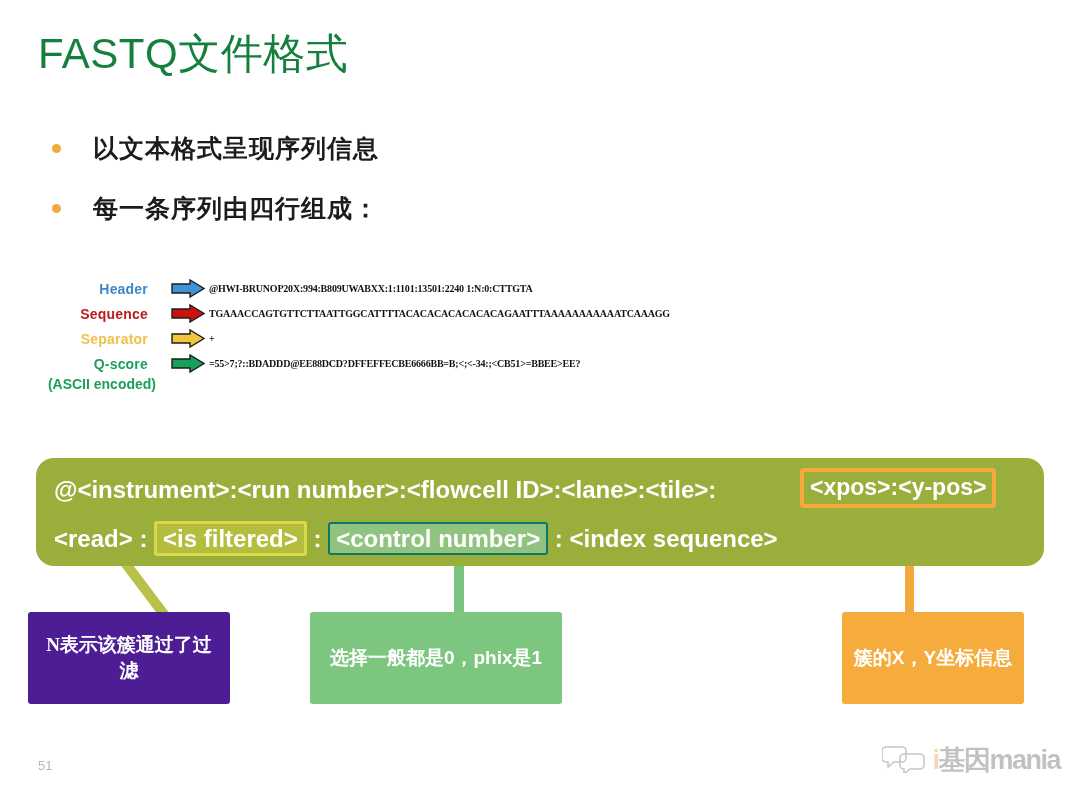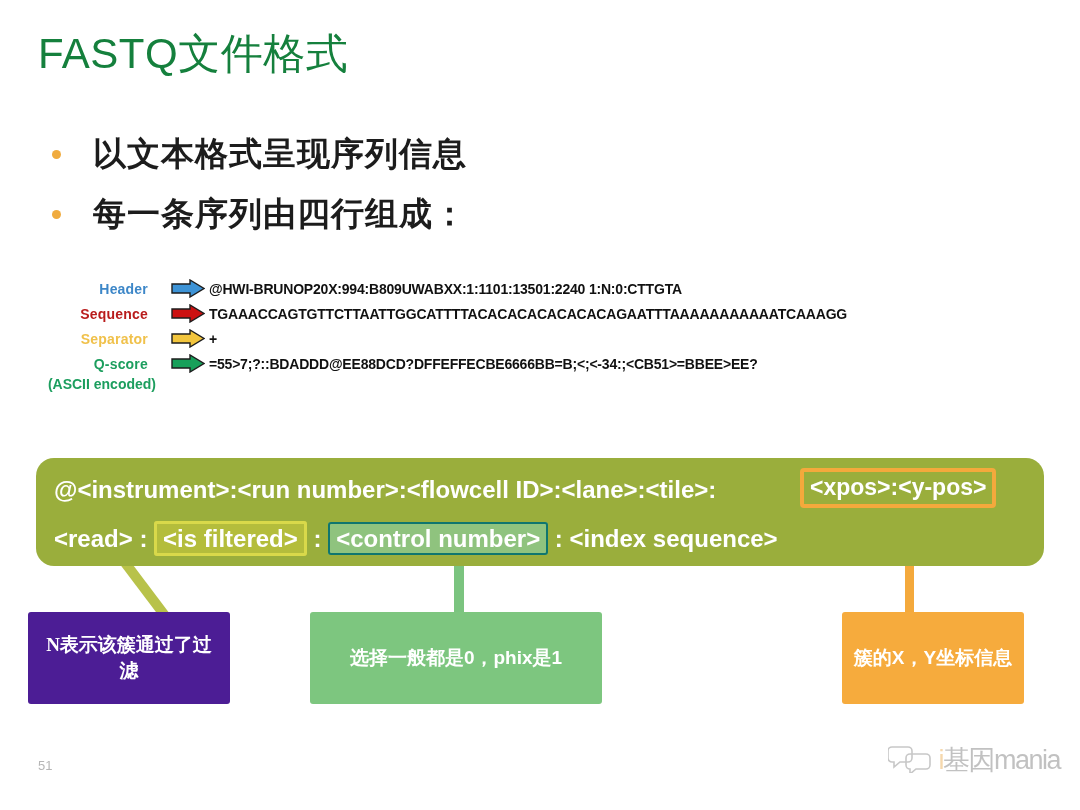--- a/index.html
+++ b/index.html
@@ -37,21 +37,21 @@
   }
   .bullet-dot {
     width: 9px;
     height: 9px;
     border-radius: 50%;
     background: #f0ab3e;
     margin-right: 32px;
     flex: 0 0 auto;
   }
   .bullet-text {
-    font-size: 33px;
+    font-size: 25px;
     font-weight: bold;
     color: #1c1c1c;
     letter-spacing: 1px;
     white-space: nowrap;
   }
   #bullet-0 { top: 132px; }
   #bullet-1 { top: 192px; }
 
   
   #fastq-block {
@@ -82,22 +82,22 @@
 
   .arrow-wrap {
     width: 36px;
     height: 20px;
     flex: 0 0 auto;
     margin-right: 2px;
     display: flex;
     align-items: center;
   }
   .fastq-value {
-    font-family: Liberation Sans, sans-serif;
-    font-size: 14px;
+    font-family: Liberation Serif, serif;
+    font-size: 10px;
     font-weight: bold;
     letter-spacing: -0.2px;
     color: #111;
     white-space: nowrap;
   }
   #ascii-note {
     position: absolute;
     left: 8px;
     top: 376px;
     width: 148px;
@@ -204,21 +204,21 @@
     left: 28px;
     top: 612px;
     width: 202px;
     height: 92px;
     background: #4c1d95;
     font-family: Liberation Serif, serif;
   }
   #callout-control {
     left: 310px;
     top: 612px;
-    width: 292px;
+    width: 252px;
     height: 92px;
     background: #7dc67f;
   }
   #callout-xpos {
     left: 842px;
     top: 612px;
     width: 182px;
     height: 92px;
     background: #f6ab3d;
   }
@@ -237,21 +237,21 @@
     top: 742px;
     display: flex;
     align-items: center;
     opacity: 0.42;
   }
   #watermark-mark {
     margin-right: 4px;
   }
   #watermark-text {
     font-size: 27px;
-    font-weight: normal;
+    font-weight: bold;
     color: #6e6e6e;
     letter-spacing: -1.5px;
     white-space: nowrap;
   }
   #watermark-text .wm-i { color: #e8a33d; }
 </style>
 </head>
 <body>
 
 <div id="slide-title">FASTQ文件格式</div>

